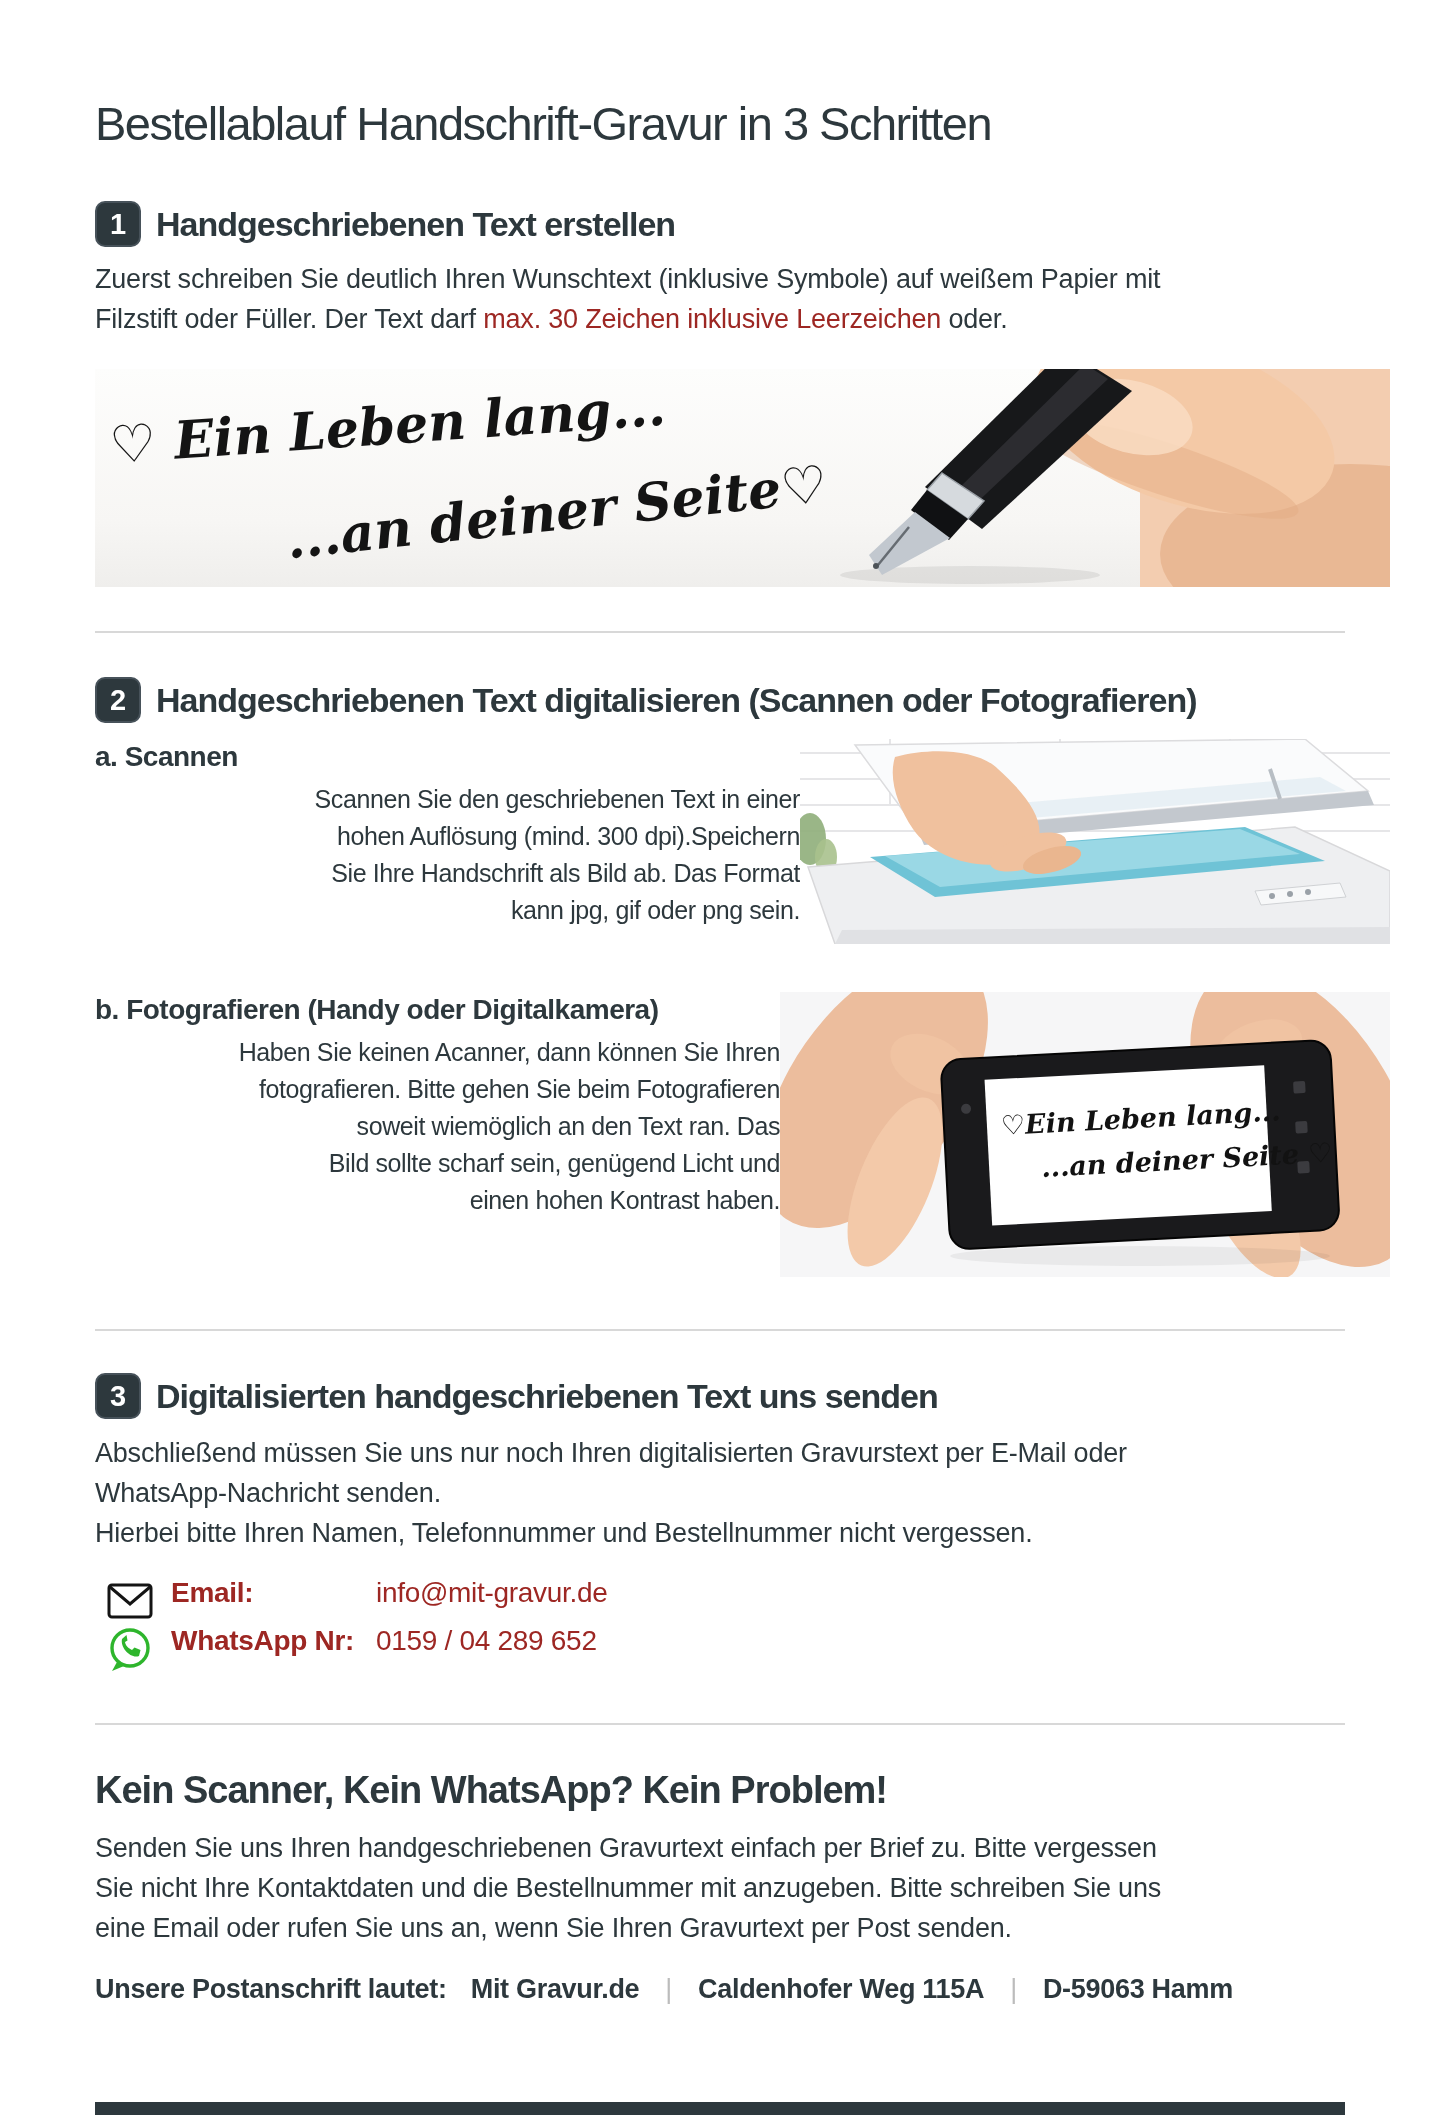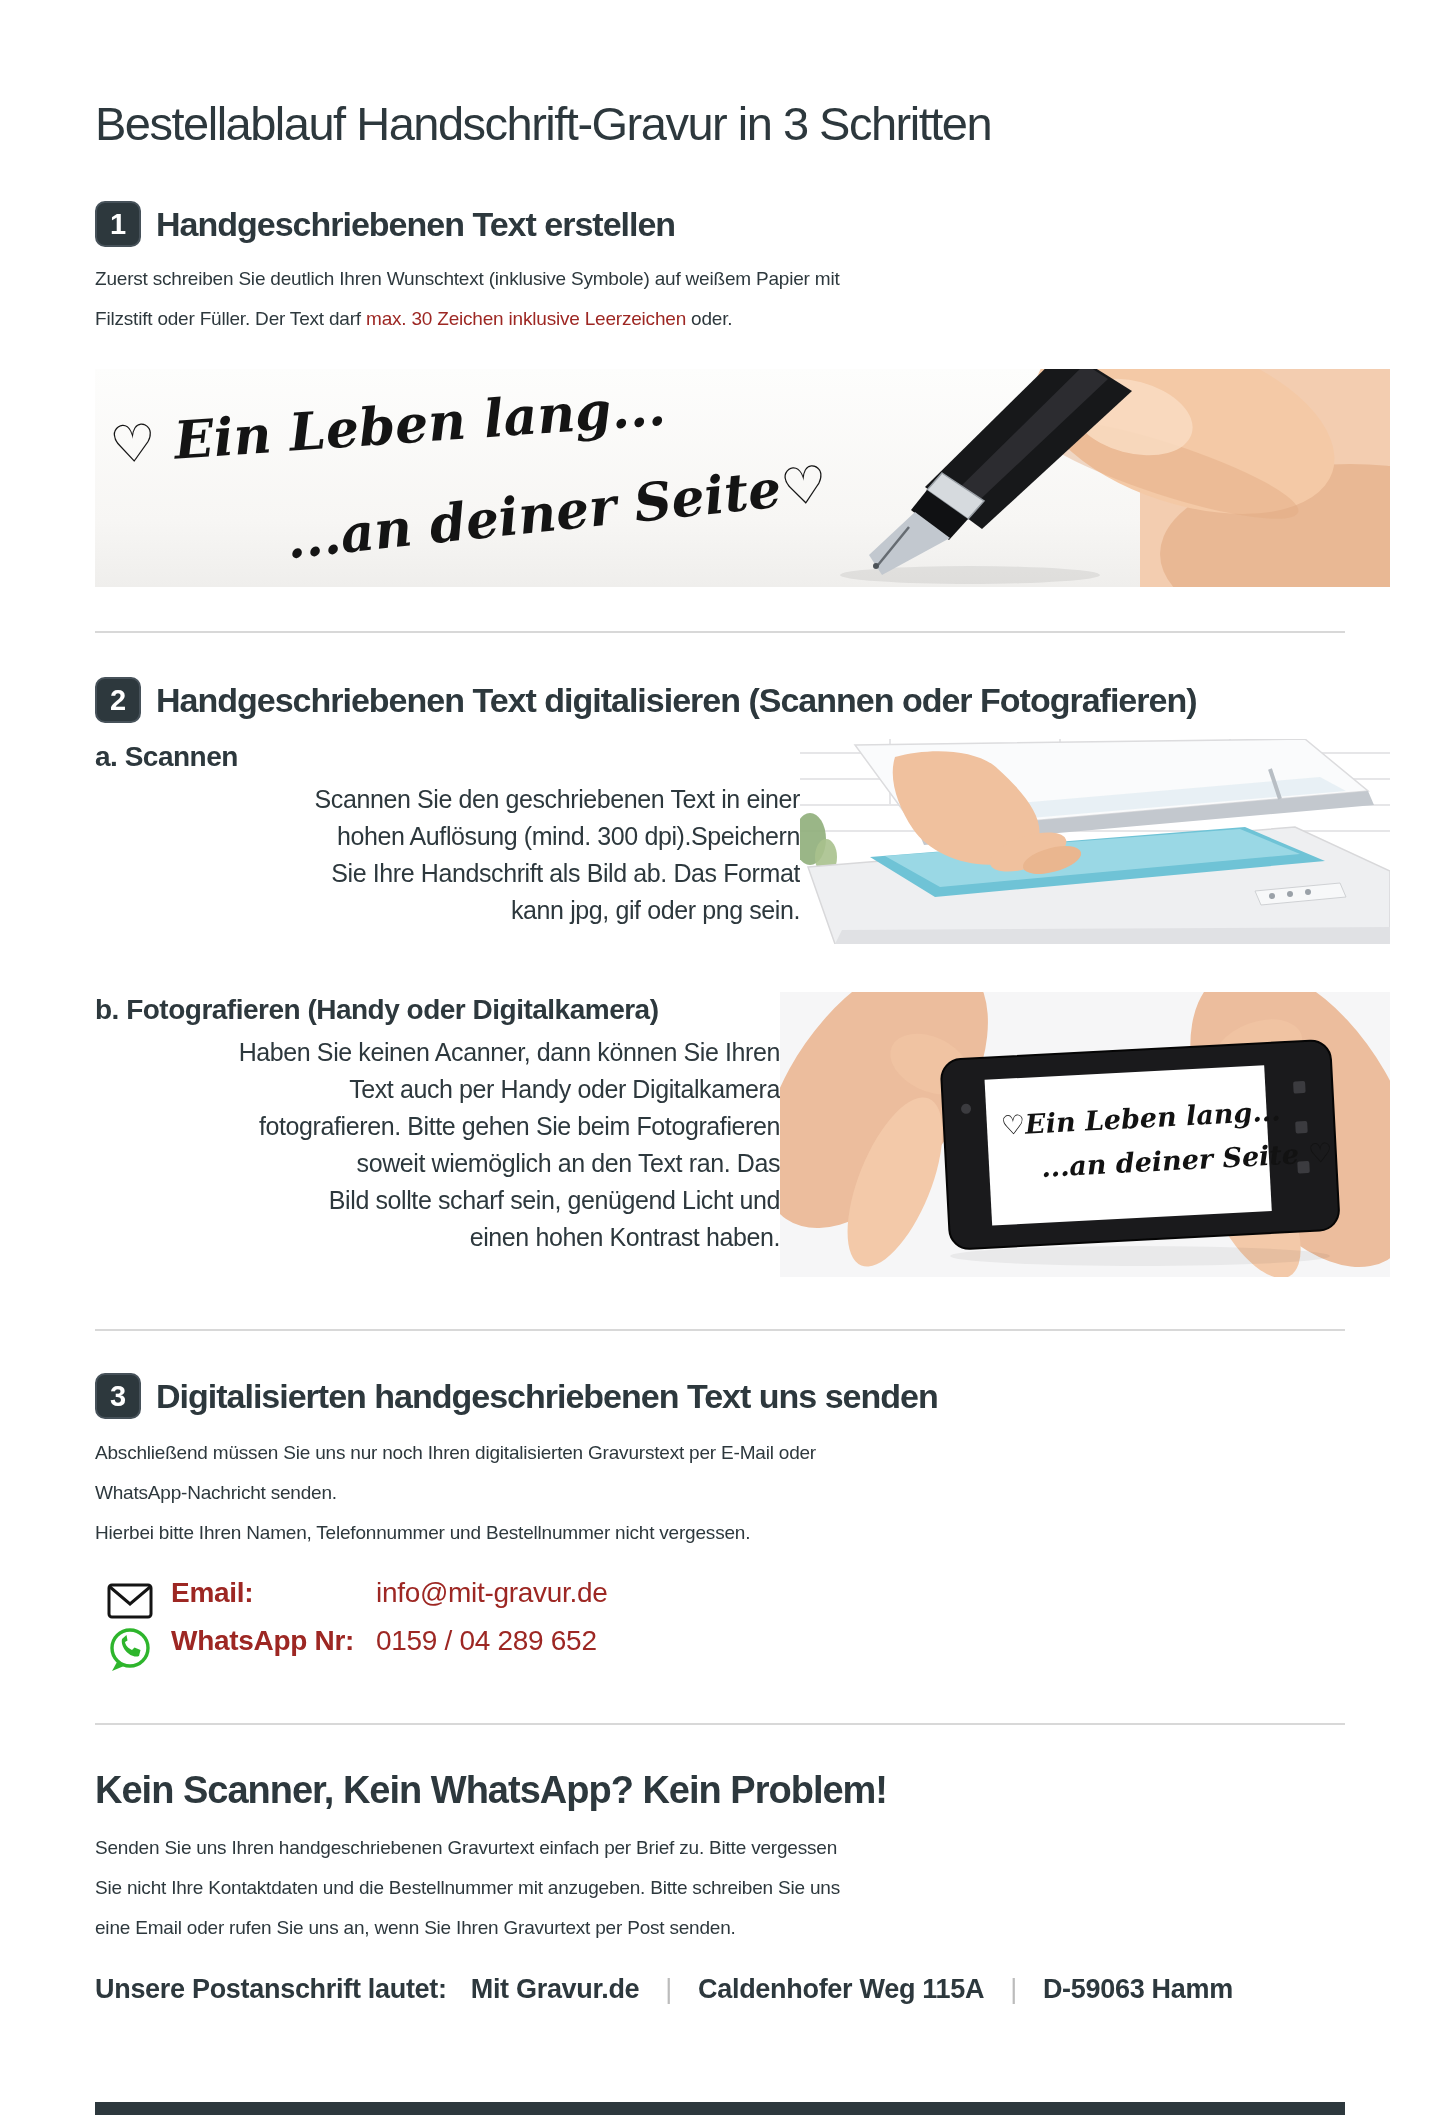--- a/index.html
+++ b/index.html
@@ -7,21 +7,21 @@
     font-family:"Liberation Sans", sans-serif; color:#2d383d; }
   .page { padding-left:95px; width:1390px; }
 
   h1.title { margin-top:96px; font-size:47px; font-weight:normal; letter-spacing:-1.5px; color:#2d383d; }
 
   .step-header { display:flex; align-items:center; gap:15px; margin-top:50px; }
   .badge { flex:none; width:46px; height:46px; background:#2d383d; border:2px solid #47525a; border-radius:10px;
     color:#ffffff; font-size:29px; font-weight:bold; display:flex; align-items:center; justify-content:center; }
   h2.step { font-size:34px; font-weight:bold; letter-spacing:-1px; white-space:nowrap; }
 
-  .body { margin-top:12px; font-size:19px; letter-spacing:-0.2px; }
+  .body { margin-top:12px; font-size:27px; letter-spacing:-0.2px; }
   .body .line { display:block; line-height:40px; }
   .red { color:#9d2723; }
 
   
   .hero { position:relative; margin-top:30px; width:1295px; height:218px; overflow:hidden;
     background:linear-gradient(180deg,#fdfdfc 0%,#f7f6f4 70%,#efeeec 100%); }
   .hw { position:absolute; inset:0; font-family:"DejaVu Serif", serif; font-style:italic; font-weight:bold; color:#141414; }
   .hw1 { position:absolute; left:14px; top:26px; font-size:52px; transform:rotate(-4deg); white-space:nowrap; }
   .hw2 { position:absolute; left:190px; top:112px; font-size:52px; transform:rotate(-6deg); white-space:nowrap; }
   .hero svg { position:absolute; right:0; top:0; }
@@ -141,21 +141,20 @@
           <circle cx="490" cy="155" r="3" fill="#9aa1a8"></circle>
           <circle cx="508" cy="153" r="3" fill="#9aa1a8"></circle>
       </svg>
     </div>
   </div>
 
   <div class="cols b">
     <div class="col-text">
       <h3 class="sub">b. Fotografieren (Handy oder Digitalkamera)</h3>
       <span class="line">Haben Sie keinen Acanner, dann können Sie Ihren</span>
-      <span class="line">Text auch per Handy oder Digitalkamera</span>
       <span class="line">fotografieren. Bitte gehen Sie beim Fotografieren</span>
       <span class="line">soweit wiemöglich an den Text ran. Das</span>
       <span class="line">Bild sollte scharf sein, genügend Licht und</span>
       <span class="line">einen hohen Kontrast haben.</span>
     </div>
     <div class="photo phone">
       <svg width="610" height="285" viewBox="0 0 610 285">
         <rect width="610" height="285" fill="#f6f6f7"></rect>
         <ellipse cx="95" cy="100" rx="85" ry="155" fill="#ecbd9d" transform="rotate(35 95 100)"></ellipse>
         <ellipse cx="150" cy="72" rx="42" ry="27" fill="#f0c3a2" transform="rotate(25 150 72)"></ellipse>

